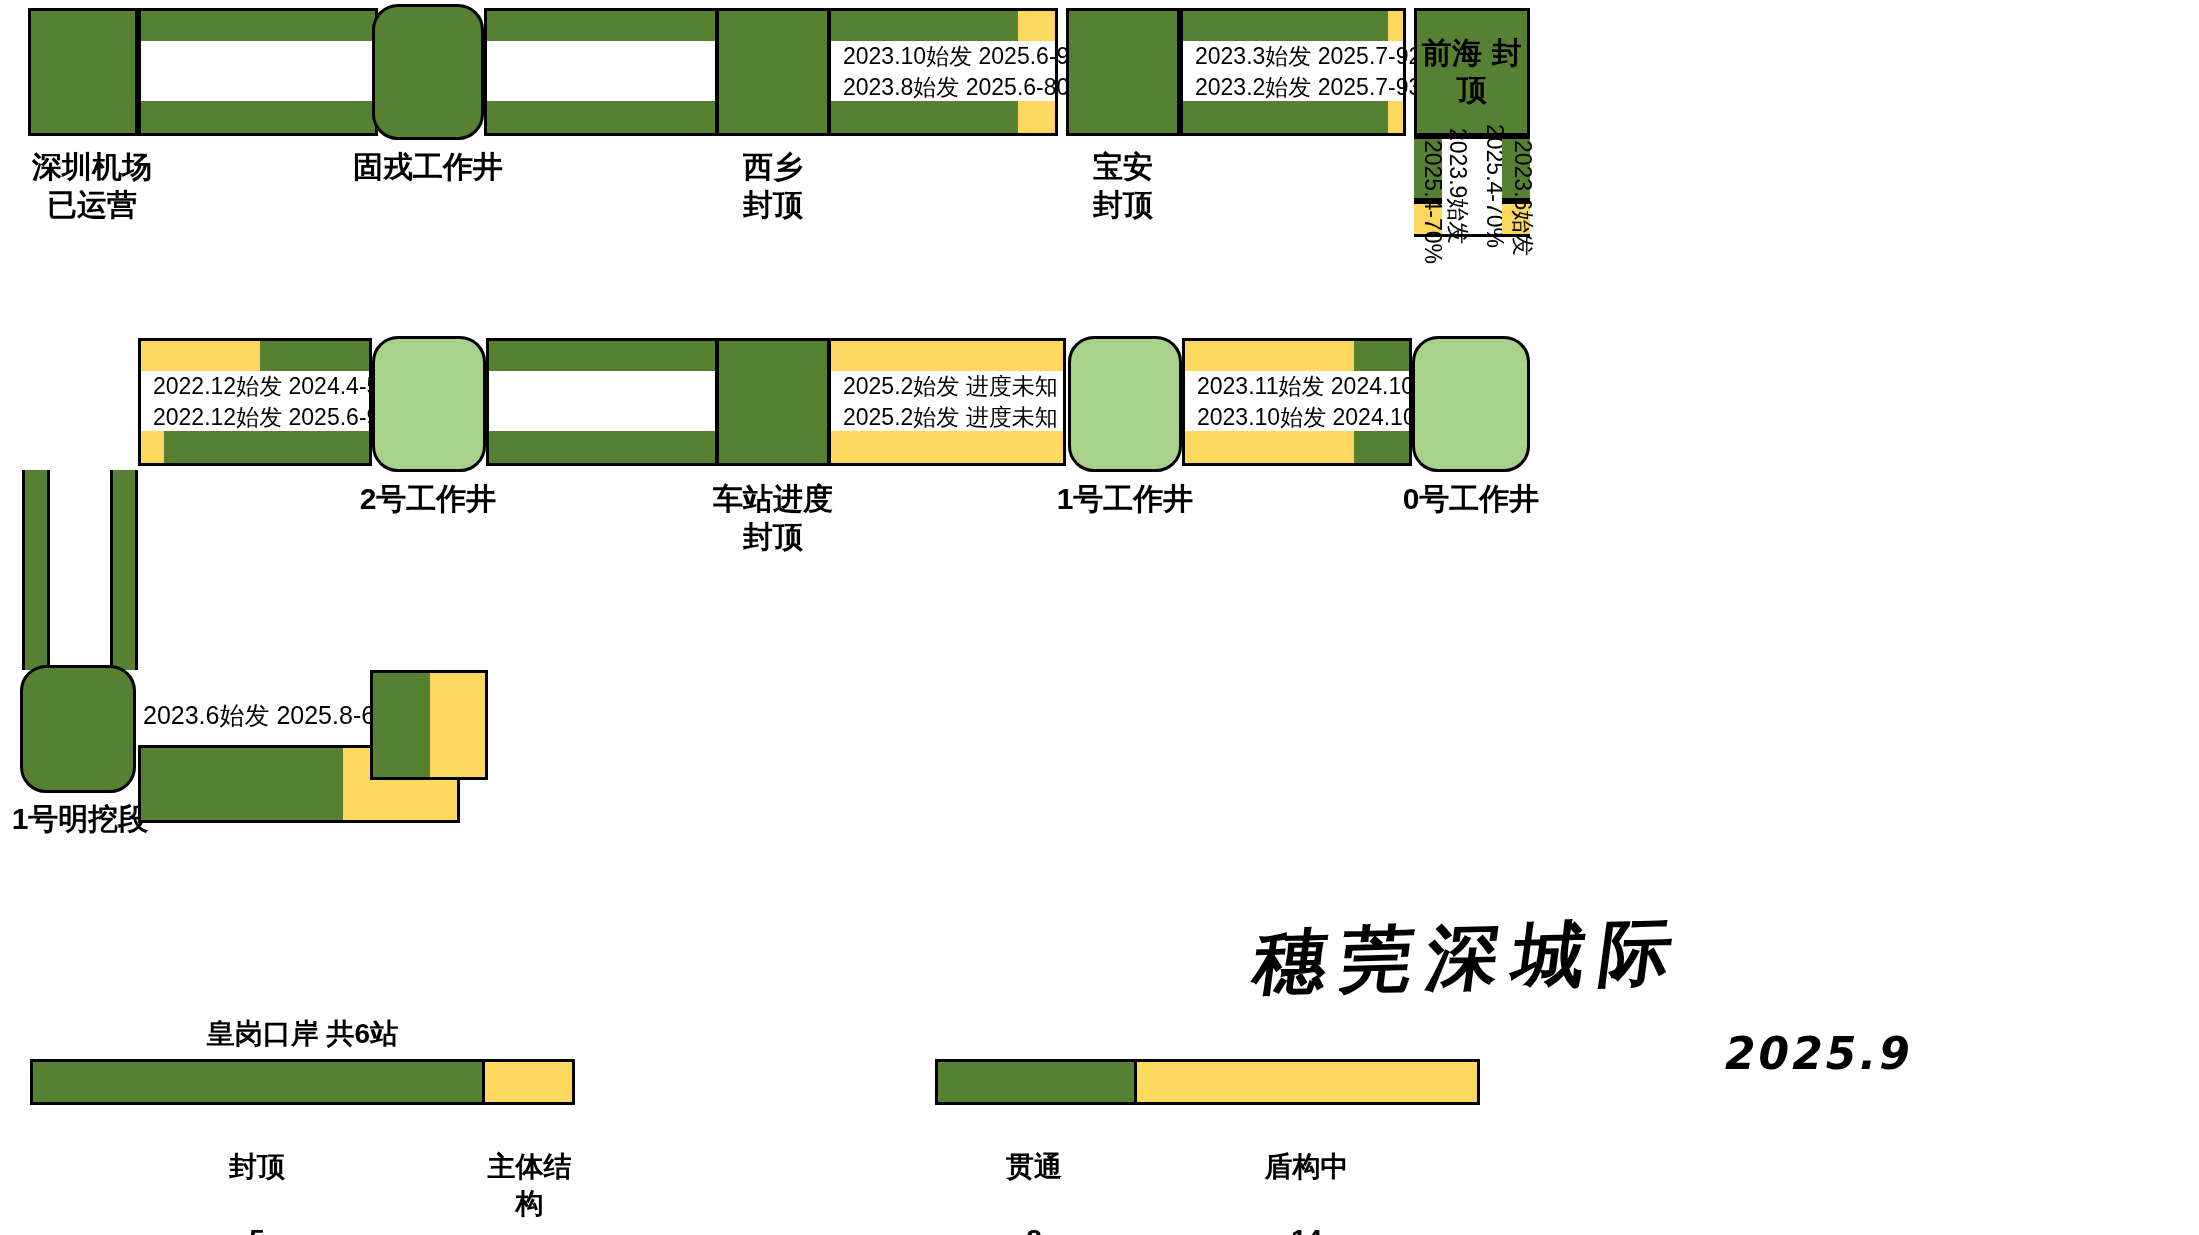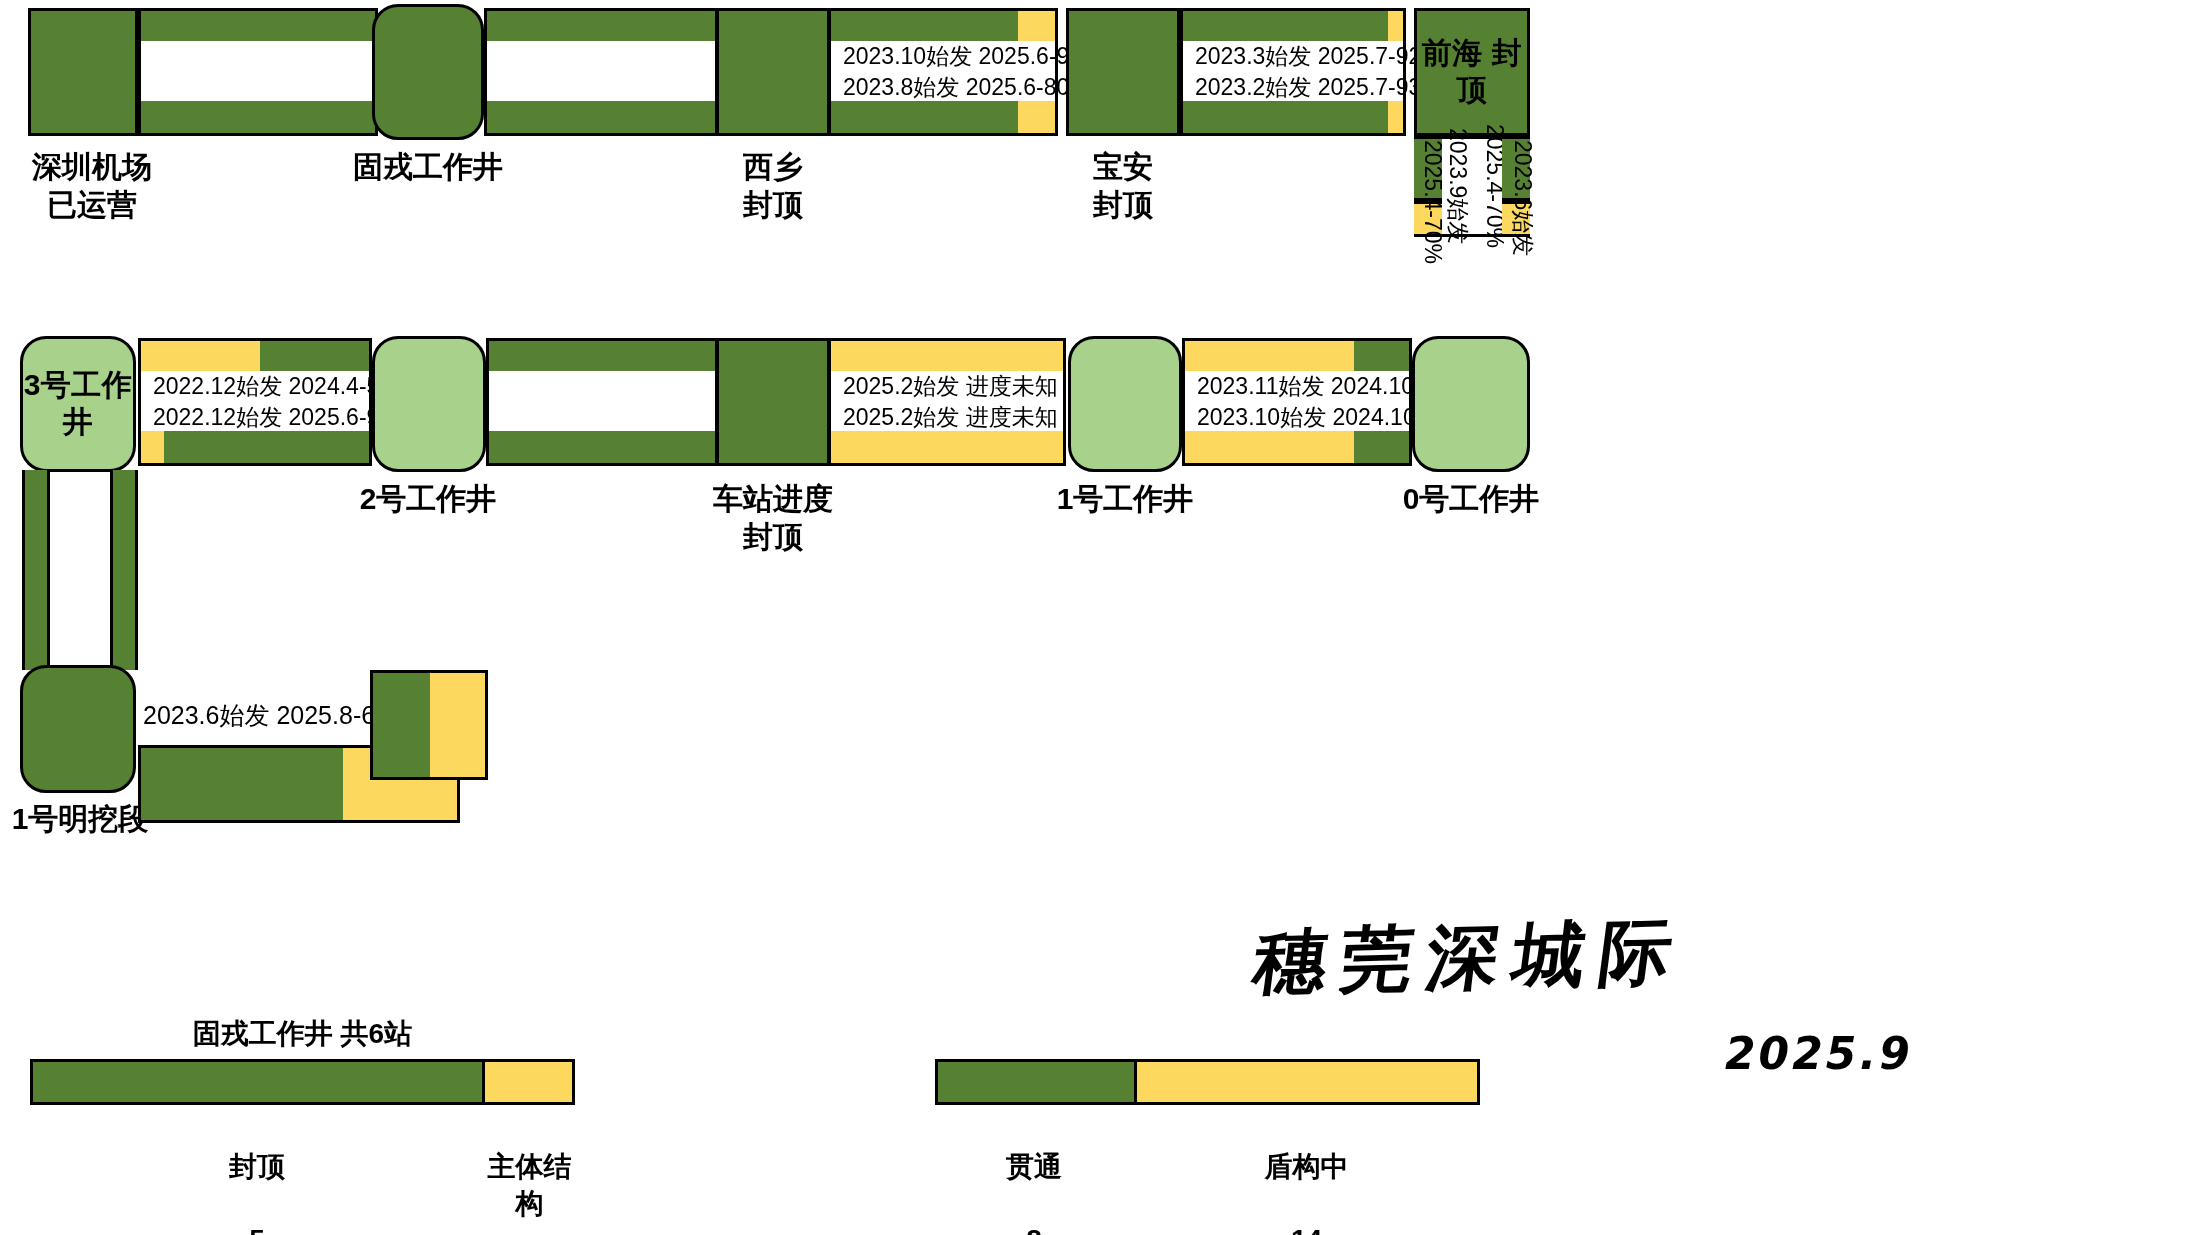--- a/index.html
+++ b/index.html
@@ -149,23 +149,20 @@
   <div class="vinfo" style="left:1472px;top:136px;width:44px;height:101px;">
     <span>2025.4-70%</span>
   </div>
 
   <div class="seg green nb-l nb-r" style="left:1502px;top:136px;width:28px;height:65px;"></div>
   <div class="seg yellow nb-l nb-r" style="left:1502px;top:201px;width:28px;height:36px;"></div>
   <div class="vlabel" style="left:1507px;top:140px;">2023.6始发</div>
 
   <div class="vlabel" style="left:1419px;top:140px;color:#000;">2025.4-70%</div>
 
-  <div class="station st-light" style="left:20px;top:336px;width:116px;height:136px;">
-    <div class="st-text">3号工作井</div>
-  </div>
 
   <div class="seg yellow nb-b nb-r" style="left:138px;top:338px;width:122px;height:35px;"></div>
   <div class="seg green nb-b nb-l" style="left:260px;top:338px;width:112px;height:35px;"></div>
   <div class="tinfo" style="left:138px;top:371px;width:234px;height:62px;">
     <span>2022.12始发 2024.4-50%</span>
     <span>2022.12始发 2025.6-91.2%</span>
   </div>
   <div class="seg yellow nb-t nb-r" style="left:138px;top:431px;width:26px;height:35px;"></div>
   <div class="seg green nb-t nb-l" style="left:164px;top:431px;width:208px;height:35px;"></div>
 
@@ -215,21 +212,21 @@
   <div class="seg yellow nb-l" style="left:343px;top:745px;width:117px;height:78px;"></div>
   <div class="stlabel" style="left:143px;top:700px;width:420px;text-align:left;font-size:25px;font-weight:normal;">2023.6始发 2025.8-63%</div>
 
   <div class="seg green nb-r" style="left:370px;top:670px;width:60px;height:110px;"></div>
   <div class="seg yellow nb-l" style="left:430px;top:670px;width:58px;height:110px;"></div>
 
   <div class="brush-title" style="left:1255px;top:910px;">穗莞深城际</div>
   <div class="date-stamp" style="left:1725px;top:1028px;">2025.9</div>
 
   <div class="legend" style="left:30px;top:1015px;width:545px;height:160px;">
-    <div class="legend-title">固戎工作井 共6站</div>
+    <div class="legend-title">皇岗口岸 共6站</div>
     <div class="legend-bar" style="width:545px;">
       <div style="width:83.33%;background:#568133;"></div>
       <div class="sep" style="width:16.67%;background:#FCD85F;"></div>
     </div>
     <div class="legend-cap" style="left:0;top:98px;width:454px;">
       <span>封顶</span><br>
       <span>5</span>
     </div>
     <div class="legend-cap" style="left:454px;top:98px;width:91px;">
       <span>主体结构</span><br>

